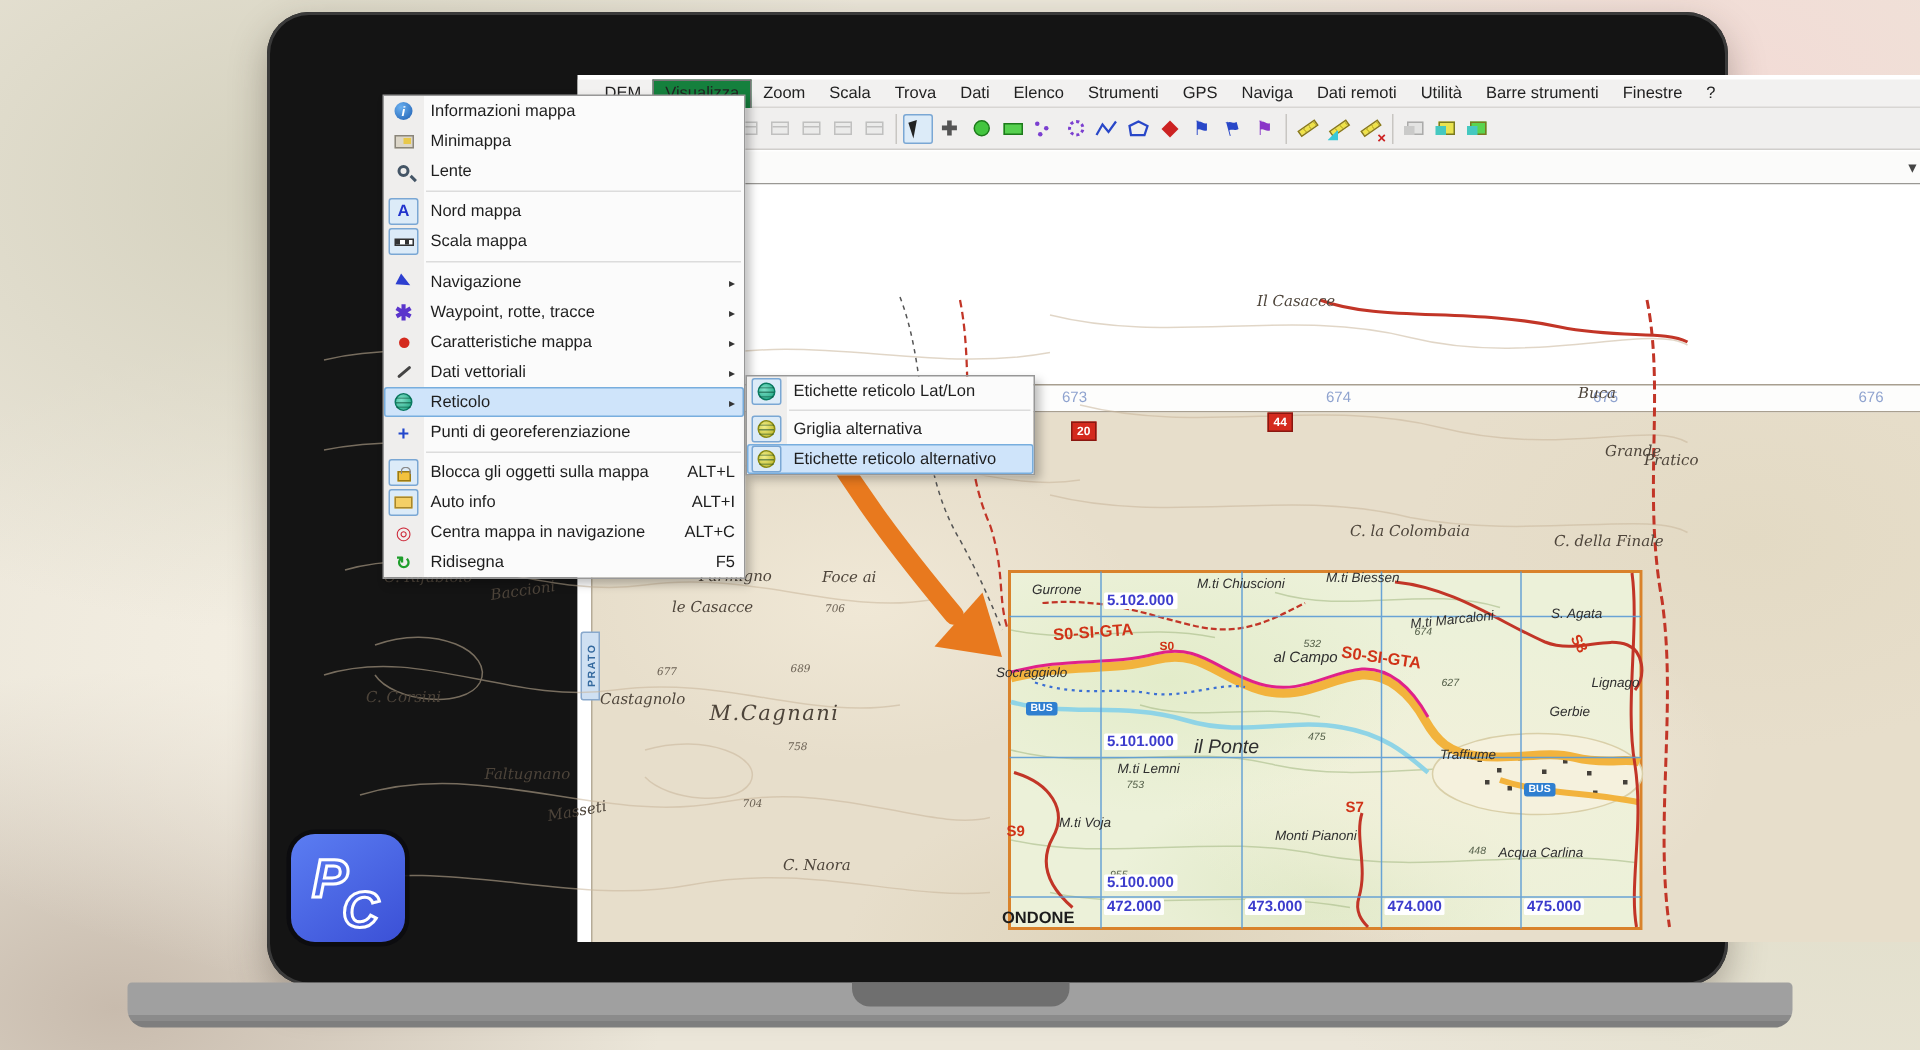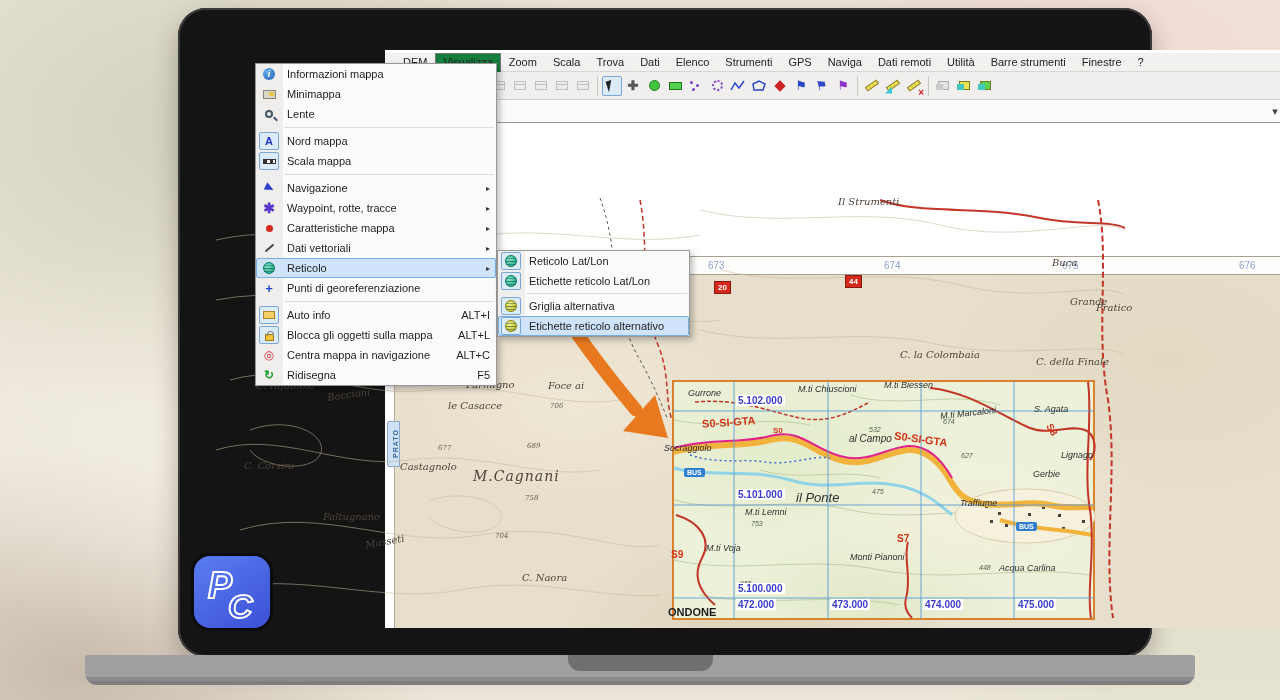--- a/index.html
+++ b/index.html
@@ -372,21 +372,21 @@
     <line x1="921" y1="381" x2="921" y2="619"></line>
     <line x1="1014" y1="381" x2="1014" y2="619"></line>
     <line x1="673" y1="411" x2="1094" y2="411"></line>
     <line x1="673" y1="505" x2="1094" y2="505"></line>
     <line x1="673" y1="598" x2="1094" y2="598"></line>
   </g>
 </svg>
 
 <div>
 
-  <span class="lbl lbl-old" style="left:838px;top:196px;">Il Strumenti</span>
+  <span class="lbl lbl-old" style="left:838px;top:196px;">Il Casacce</span>
   <span class="lbl redbadge" style="left:714px;top:281px;">20</span>
   <span class="lbl redbadge" style="left:845px;top:275px;">44</span>
   <span class="lbl lbl-old" style="left:1052px;top:257px;">Buca</span>
   <span class="lbl lbl-old" style="left:1070px;top:296px;">Grande</span>
   <span class="lbl lbl-old" style="left:1096px;top:302px;">Pratico</span>
   <span class="lbl lbl-old" style="left:900px;top:349px;">C. la Colombaia</span>
   <span class="lbl lbl-old" style="left:1036px;top:356px;">C. della Finale</span>
   <span class="lbl lbl-old" style="left:466px;top:379px;">Parmigno</span>
   <span class="lbl lbl-old" style="left:548px;top:380px;">Foce ai</span>
   <span class="lbl lbl-old" style="left:327px;top:389px;transform:rotate(-8deg);">Baccioni</span>
@@ -520,55 +520,49 @@
   </div>
   <div class="mrow">
     <span class="mico">
         <span class="i-plus">+</span>
       </span>
     <span class="mlabel">Punti di georeferenziazione</span>
   </div>
   <div class="msep"></div>
   <div class="mrow">
     <span class="mico chk">
+        <span class="i-lock"></span>
+      </span>
+    <span class="mlabel">Blocca gli oggetti sulla mappa</span>
+    <span class="msc">ALT+L</span>
+  </div>
+  <div class="mrow">
+    <span class="mico chk">
         <span class="i-autoinfo"></span>
       </span>
     <span class="mlabel">Auto info</span>
     <span class="msc">ALT+I</span>
   </div>
   <div class="mrow">
-    <span class="mico chk">
-        <span class="i-lock"></span>
-      </span>
-    <span class="mlabel">Blocca gli oggetti sulla mappa</span>
-    <span class="msc">ALT+L</span>
-  </div>
-  <div class="mrow">
     <span class="mico">
         <span class="i-centra">◎</span>
       </span>
     <span class="mlabel">Centra mappa in navigazione</span>
     <span class="msc">ALT+C</span>
   </div>
   <div class="mrow">
     <span class="mico">
         <span class="i-redraw">↻</span>
       </span>
     <span class="mlabel">Ridisegna</span>
     <span class="msc">F5</span>
   </div>
 </div>
 
 <div class="menu" style="left:497px;top:250px;width:193px;z-index:11;">
-  <div class="mrow">
-    <span class="mico chk">
-        <span class="i-globe-g"></span>
-      </span>
-    <span class="mlabel">Reticolo Lat/Lon</span>
-  </div>
   <div class="mrow">
     <span class="mico chk">
         <span class="i-globe-g"></span>
       </span>
     <span class="mlabel">Etichette reticolo Lat/Lon</span>
   </div>
   <div class="submenu-sep"></div>
   <div class="mrow">
     <span class="mico chk">
         <span class="i-globe-y"></span>

